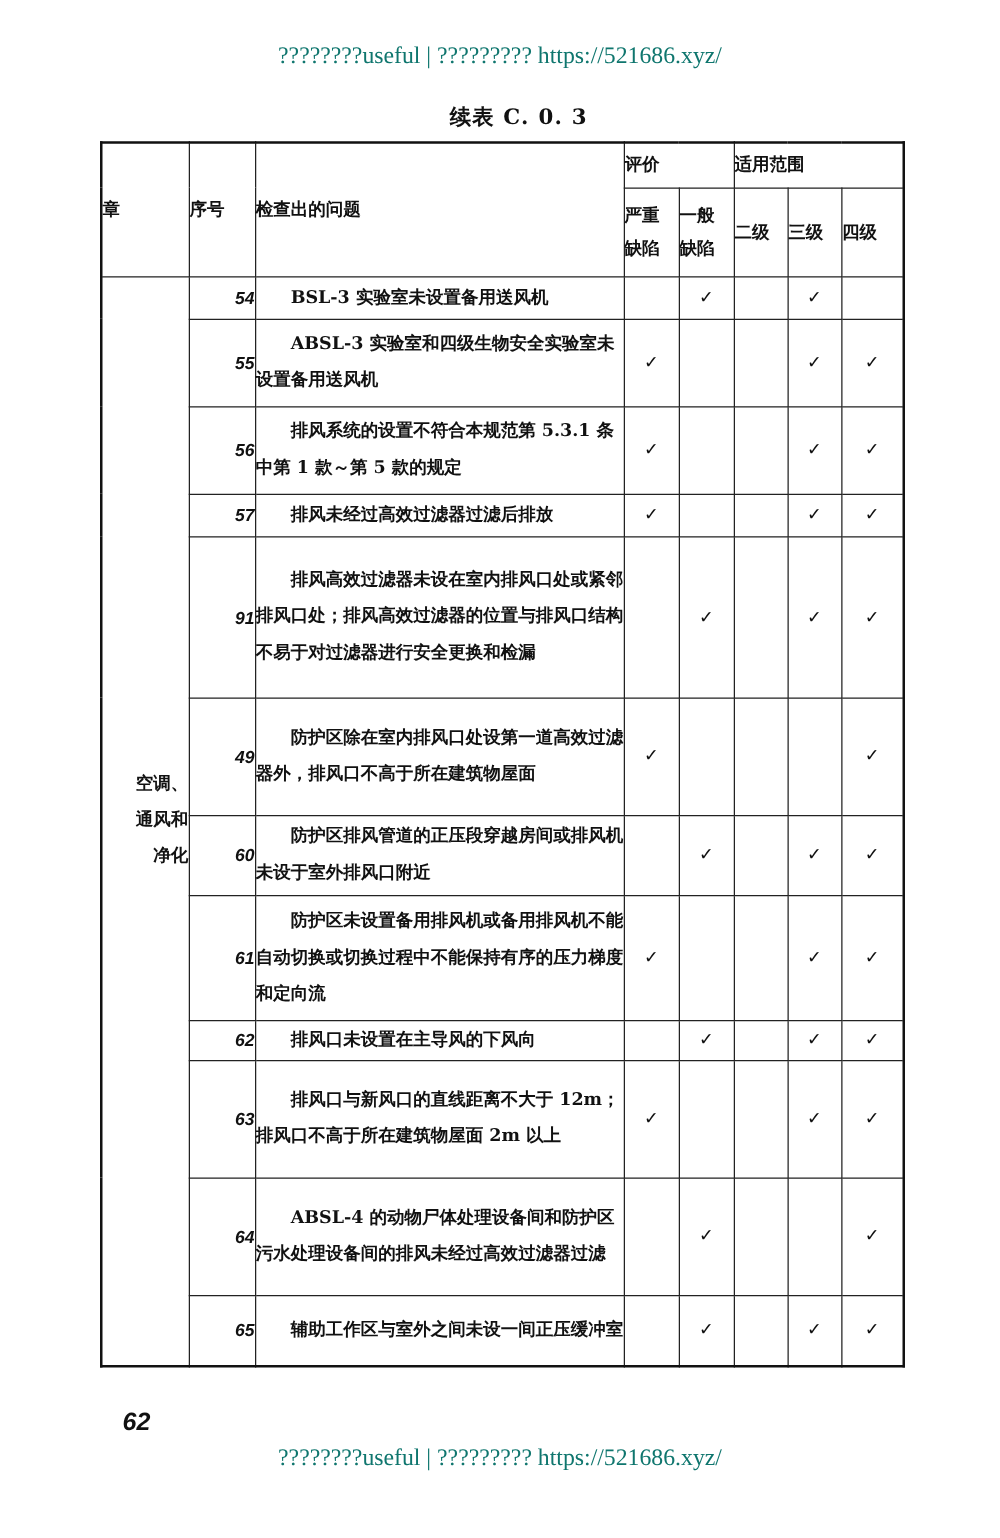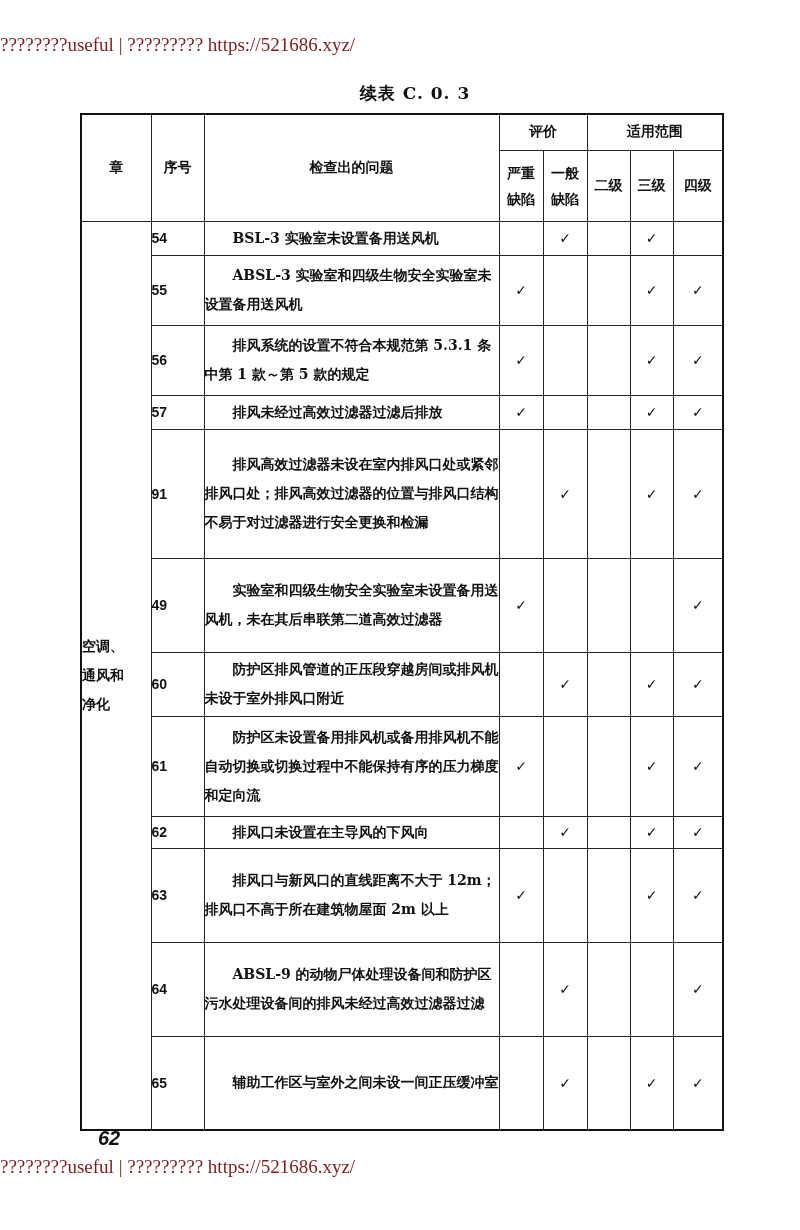--- a/index.html
+++ b/index.html
@@ -1,28 +1,28 @@
 <!DOCTYPE html>
 <html><head>
 <meta charset="utf-8">
 <style>
   html, body { margin: 0; padding: 0; background: #ffffff; }
   body { width: 800px; height: 1230px; position: relative; font-family: "DejaVu Serif", serif; color: #111; overflow: hidden; }
-  .watermark { position: absolute; left: 0; width: 800px; text-align: left; font-family: "Liberation Serif", serif; font-size: 19px; color: #7f1d1d; }
+  .watermark { position: absolute; left: 0; width: 800px; text-align: center; font-family: "Liberation Serif", serif; font-size: 19px; color: #0f766e; }
   .wm-top { top: 34px; }
   .wm-bottom { top: 1156px; }
   .caption { position: absolute; top: 82px; left: 15px; width: 800px; text-align: center; font-size: 17px; font-weight: bold; letter-spacing: 1px; }
   table.main { position: absolute; left: 80px; top: 113px; width: 642px; border-collapse: collapse; border: 2.5px solid #111; table-layout: fixed; }
   table.main td, table.main th { border: 1.2px solid #222; padding: 0; font-size: 14px; font-weight: bold; vertical-align: middle; }
-  th { text-align: center; font-weight: bold; }
-  td.num { text-align: left; font-family: "Liberation Sans", sans-serif; font-weight: normal; font-size: 14px; }
+  th { text-align: left; font-weight: bold; }
+  td.num { text-align: right; font-family: "Liberation Sans", sans-serif; font-weight: normal; font-size: 14px; font-style: italic; }
   td.issue { text-align: left; padding: 3px 6px 3px 8px; line-height: 29px; font-size: 14px; }
   td.issue .txt { display: block; text-indent: 2em; }
   td.mark { text-align: center; font-size: 17px; font-weight: normal; font-family: "DejaVu Sans", sans-serif; }
-  td.chapter { text-align: left; line-height: 29px; font-size: 14px; }
+  td.chapter { text-align: right; line-height: 29px; font-size: 14px; }
   .page-num { position: absolute; left: 98px; top: 1127px; font-family: "Liberation Sans", sans-serif; font-style: italic; font-weight: bold; font-size: 20px; }
   .hdr-small { line-height: 26px; font-size: 13.5px; }
 </style>
 </head>
 <body>
 
 <div class="watermark wm-top">????????useful | ????????? https://521686.xyz/</div>
 <div class="caption">续表 C. 0. 3</div>
 
 <table class="main">
@@ -107,21 +107,21 @@
         </td>
       <td class="mark"></td>
       <td class="mark">✓</td>
       <td class="mark"></td>
       <td class="mark">✓</td>
       <td class="mark">✓</td>
     </tr>
     <tr style="height:94px">
       <td class="num">49</td>
       <td class="issue">
-          <span class="txt">实验室和四级生物安全实验室未设置备用送风机，未在其后串联第二道高效过滤器</span>
+          <span class="txt">防护区除在室内排风口处设第一道高效过滤器外，排风口不高于所在建筑物屋面</span>
         </td>
       <td class="mark">✓</td>
       <td class="mark"></td>
       <td class="mark"></td>
       <td class="mark"></td>
       <td class="mark">✓</td>
     </tr>
     <tr style="height:64px">
       <td class="num">60</td>
       <td class="issue">
@@ -162,29 +162,29 @@
         </td>
       <td class="mark">✓</td>
       <td class="mark"></td>
       <td class="mark"></td>
       <td class="mark">✓</td>
       <td class="mark">✓</td>
     </tr>
     <tr style="height:94px">
       <td class="num">64</td>
       <td class="issue">
-          <span class="txt">ABSL-9 的动物尸体处理设备间和防护区污水处理设备间的排风未经过高效过滤器过滤</span>
+          <span class="txt">ABSL-4 的动物尸体处理设备间和防护区污水处理设备间的排风未经过高效过滤器过滤</span>
         </td>
       <td class="mark"></td>
       <td class="mark">✓</td>
       <td class="mark"></td>
       <td class="mark"></td>
       <td class="mark">✓</td>
     </tr>
-    <tr style="height:94px">
+    <tr style="height:57px">
       <td class="num">65</td>
       <td class="issue">
           <span class="txt">辅助工作区与室外之间未设一间正压缓冲室</span>
         </td>
       <td class="mark"></td>
       <td class="mark">✓</td>
       <td class="mark"></td>
       <td class="mark">✓</td>
       <td class="mark">✓</td>
     </tr>

